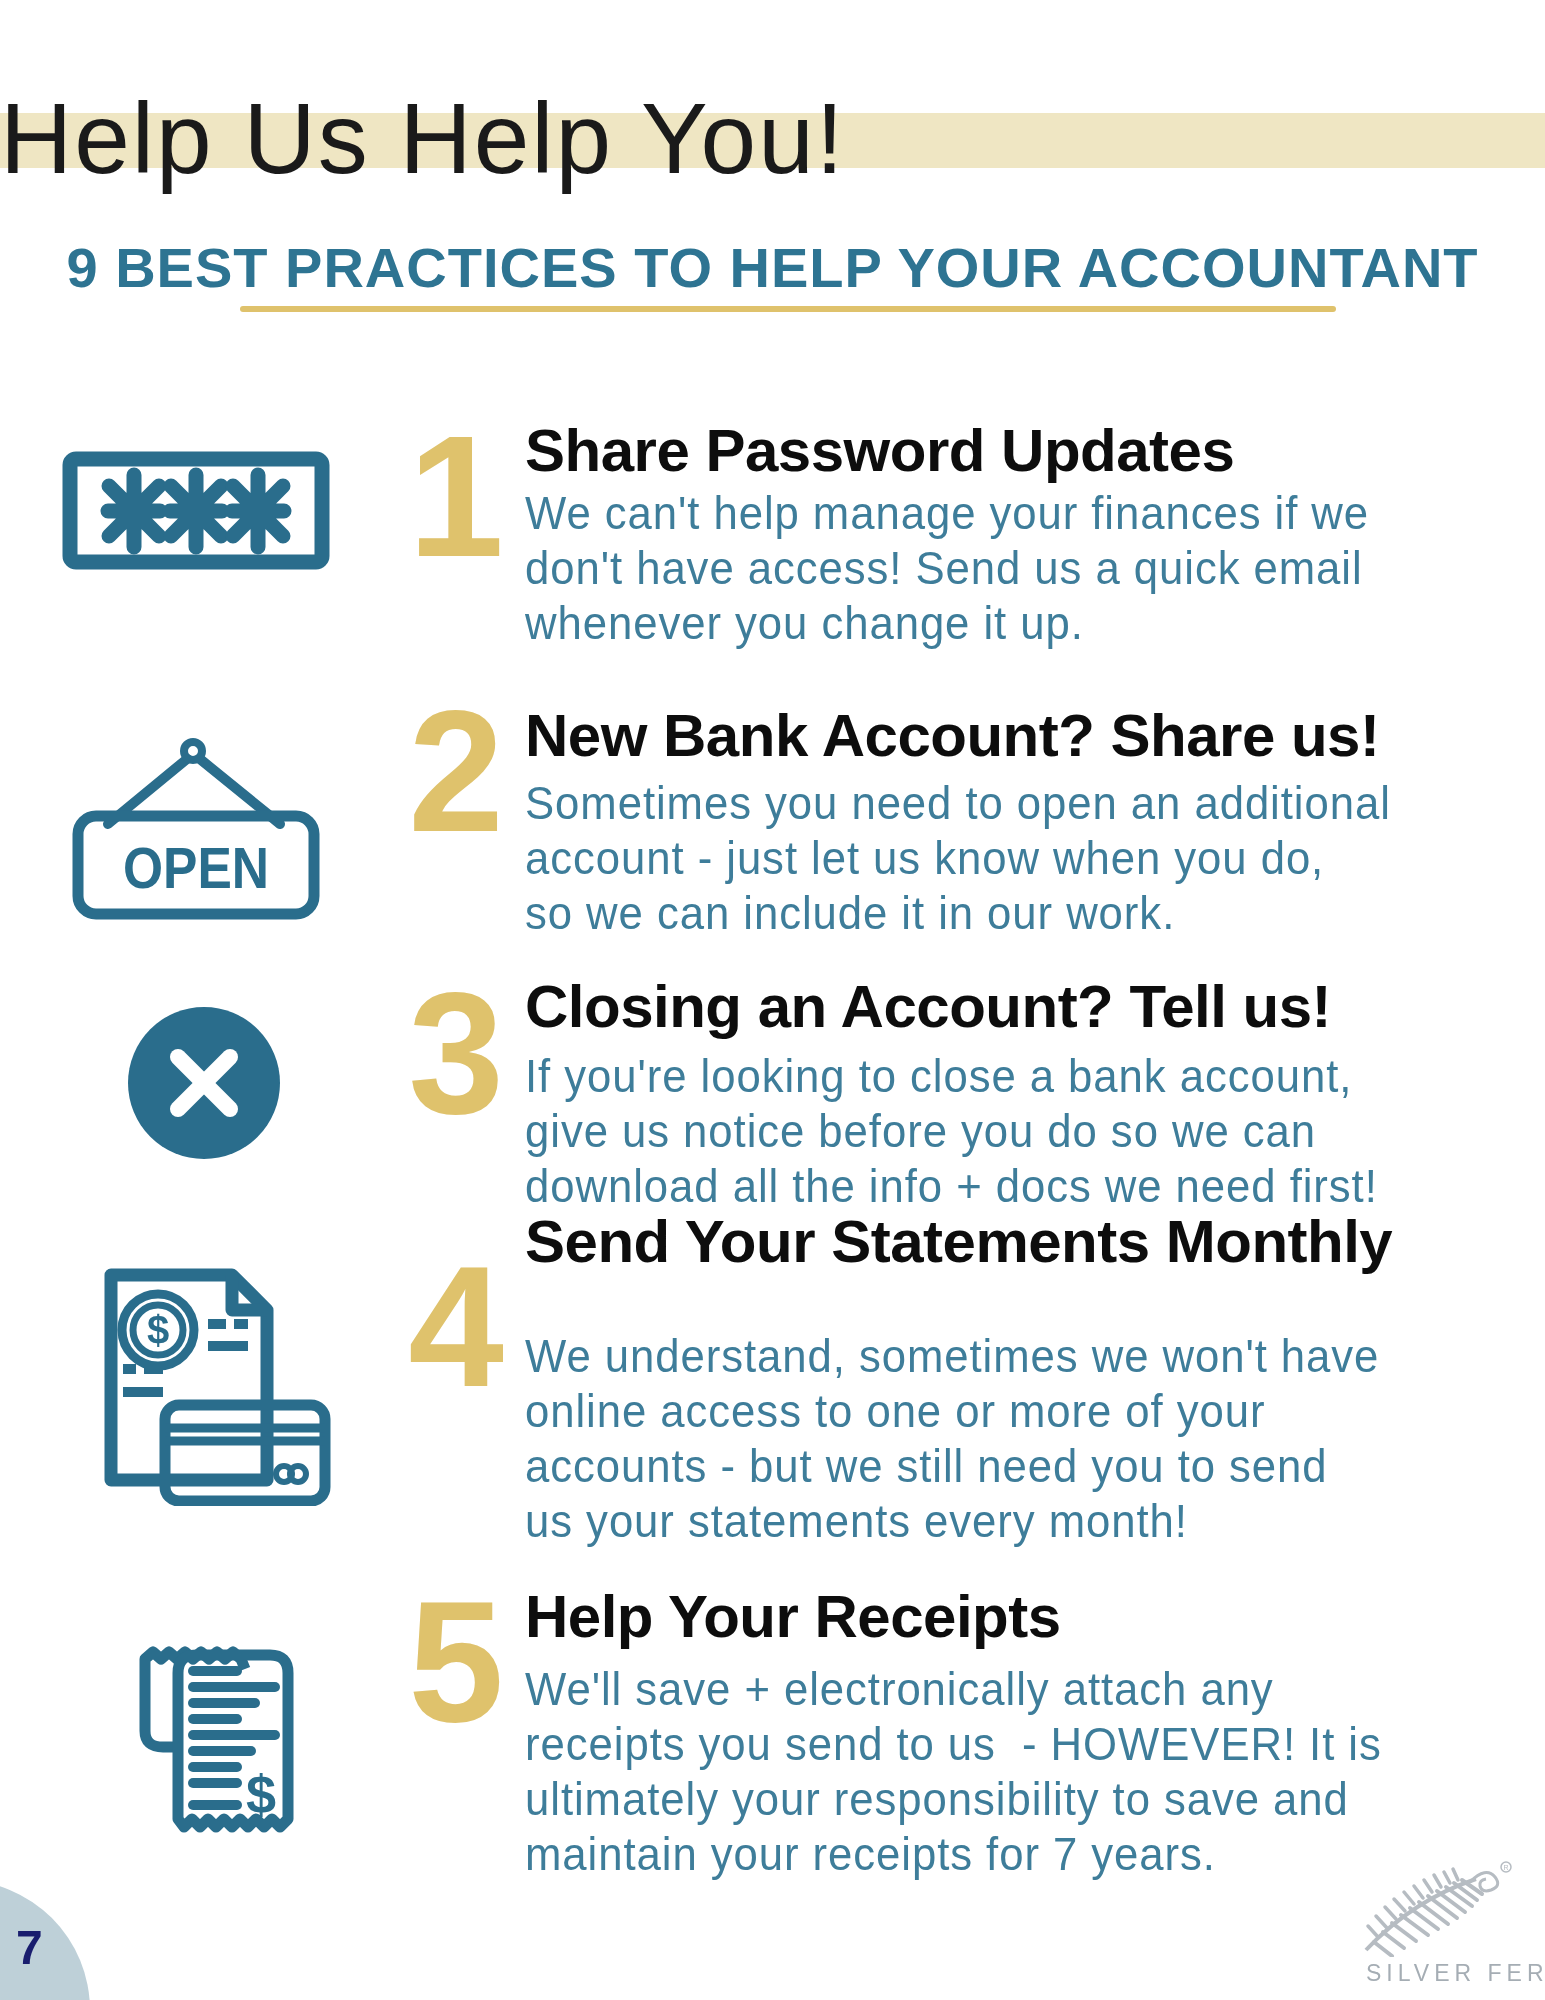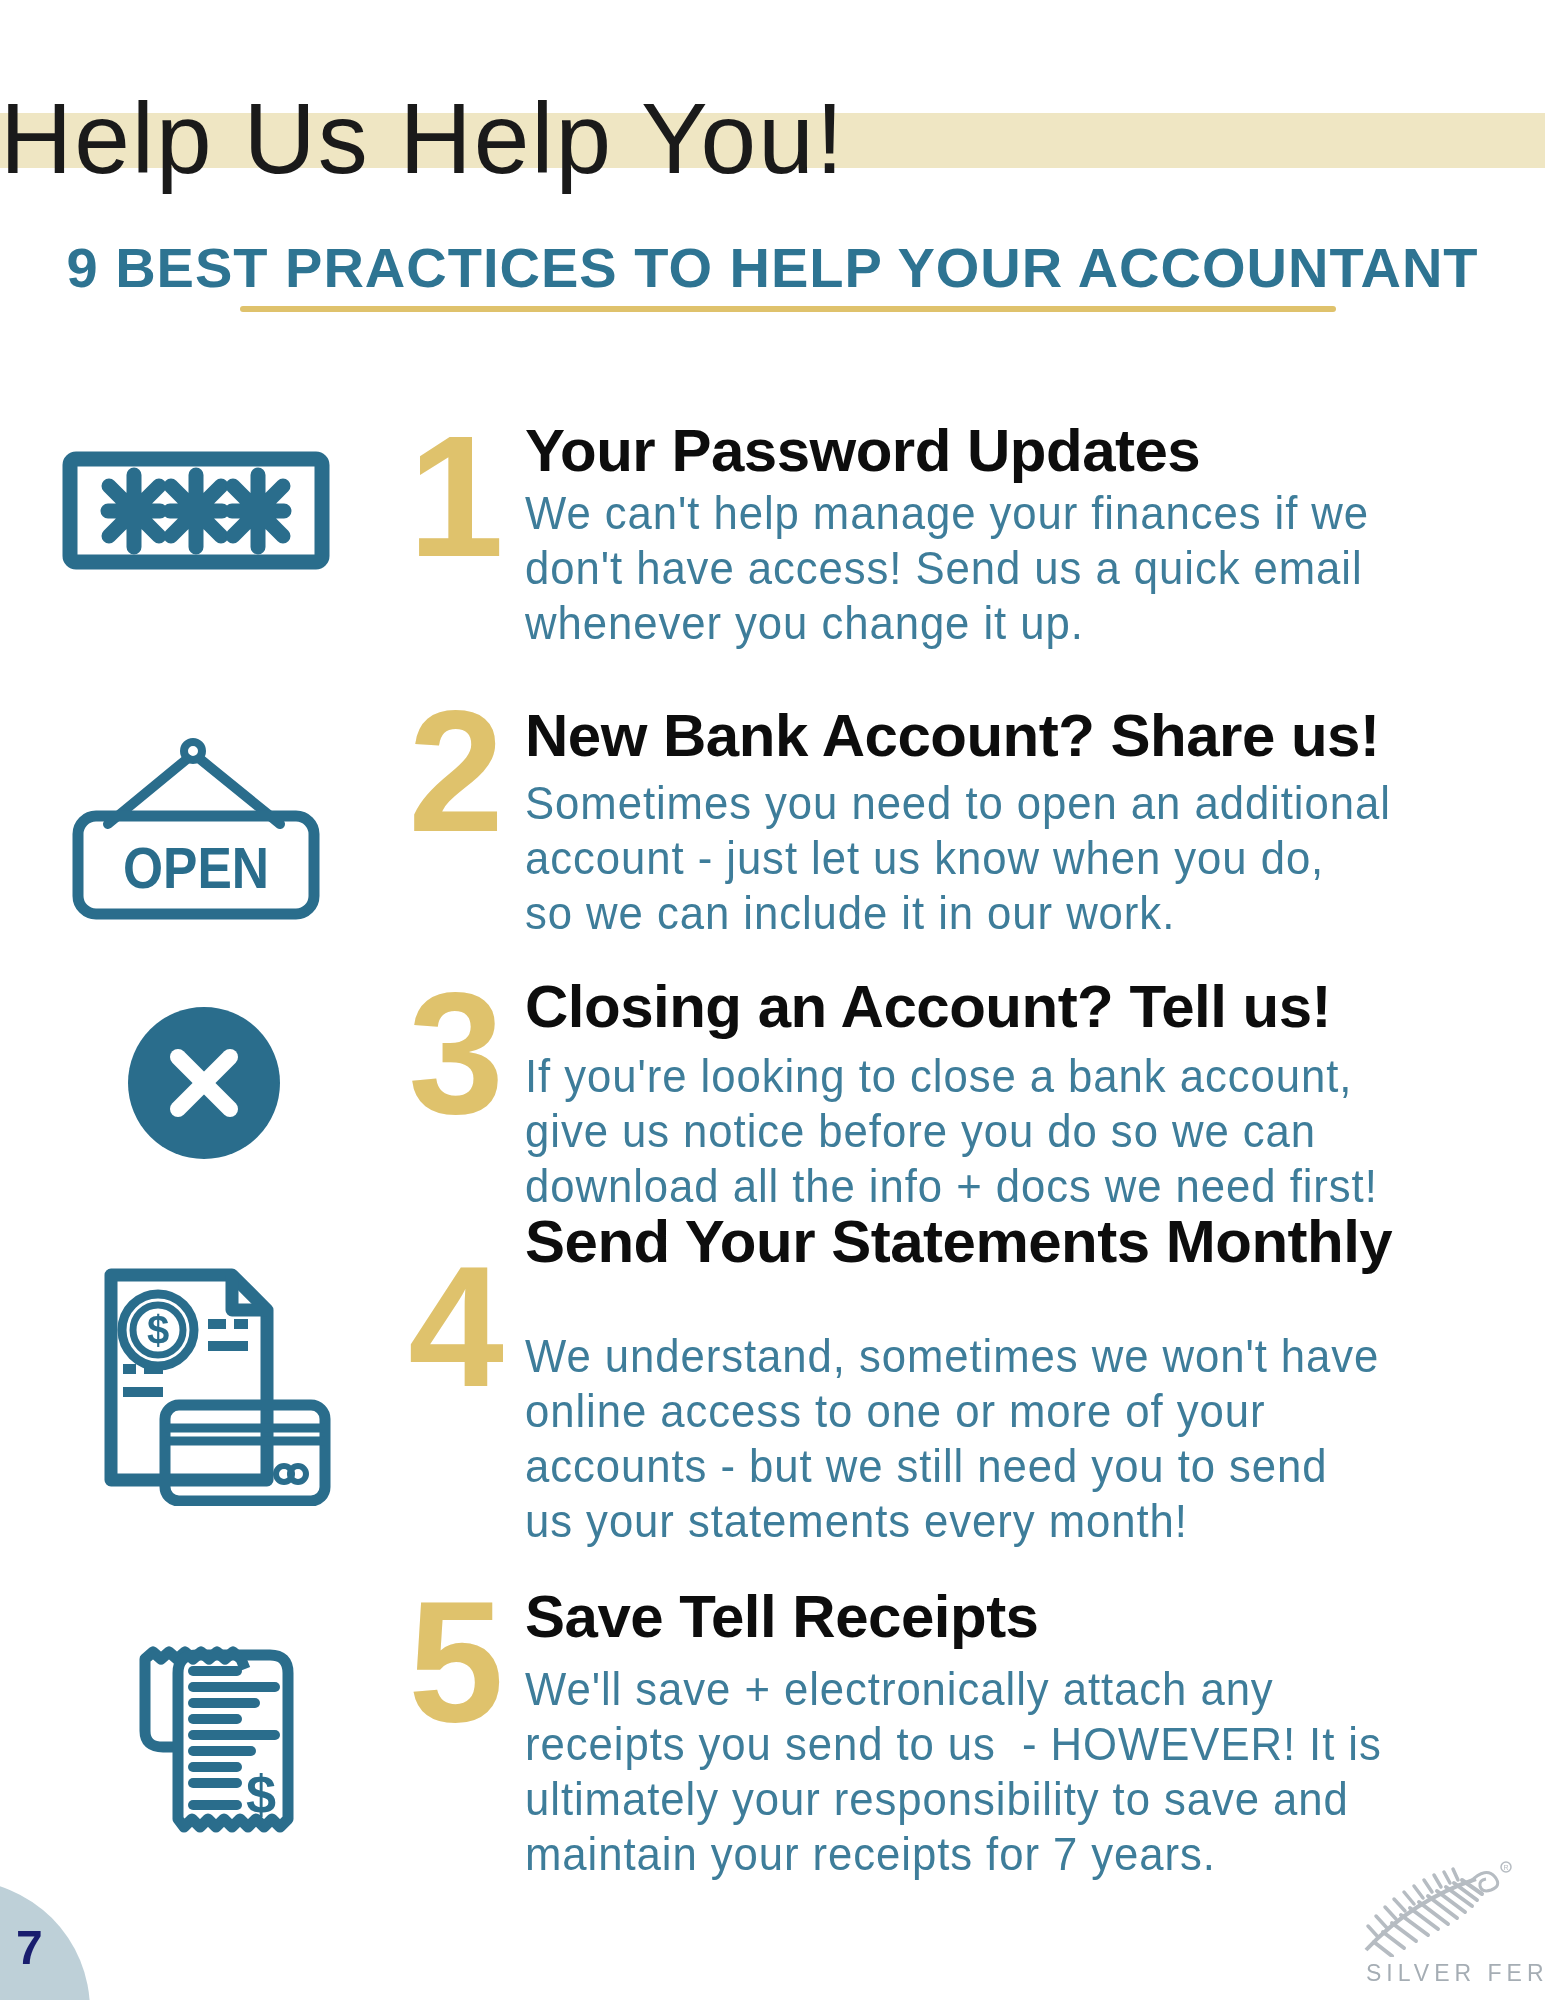--- a/index.html
+++ b/index.html
@@ -81,21 +81,21 @@
     <svg width="268" height="119" viewBox="0 0 268 119">
       <rect class="tealstroke" x="8" y="8" width="252" height="103" rx="6" stroke-width="15"></rect>
       <g class="tealstroke" stroke-width="15" stroke-linecap="round">
         <path d="M72,24 V96 M46,60 H98 M47,35 L97,85 M97,35 L47,85"></path>
         <path d="M134,24 V96 M108,60 H160 M109,35 L159,85 M159,35 L109,85"></path>
         <path d="M196,24 V96 M170,60 H222 M171,35 L221,85 M221,35 L171,85"></path>
       </g>
     </svg>
   </div>
   <div class="num" style="top:410px;">1</div>
-  <div class="item-title" style="top:421px;">Your Password Updates</div>
+  <div class="item-title" style="top:421px;">Share Password Updates</div>
   <div class="item-body" style="top:485px;">We can't help manage your finances if we
 don't have access! Send us a quick email
 whenever you change it up.</div>
 
   <div class="icon" style="left:72px;top:736px;">
     <svg width="248" height="184" viewBox="0 0 248 184">
       <g class="tealstroke" stroke-width="10" stroke-linecap="round">
         <path d="M115,23 L36,88"></path>
           <path d="M128,23 L208,88"></path>
       </g>
@@ -166,21 +166,21 @@
           <path d="M58,92 h82"></path>
           <path d="M58,108 h58"></path>
         <path d="M58,124 h44"></path>
           <path d="M58,140 h44"></path>
           <path d="M58,162 h44"></path>
       </g>
       <text x="126" y="170" text-anchor="middle" font-size="54" font-weight="bold" fill="#2a6d8c">$</text>
     </svg>
   </div>
   <div class="num" style="top:1575px;">5</div>
-  <div class="item-title" style="top:1587px;">Save Tell Receipts</div>
+  <div class="item-title" style="top:1587px;">Help Your Receipts</div>
   <div class="item-body" style="top:1661px;">We'll save + electronically attach any
 receipts you send to us  - HOWEVER! It is
 ultimately your responsibility to save and
 maintain your receipts for 7 years.</div>
 
   <div class="corner-circle"></div>
   <div class="page-number">7</div>
 
   <div class="fern">
     <svg width="170" height="105" viewBox="0 0 170 105">

